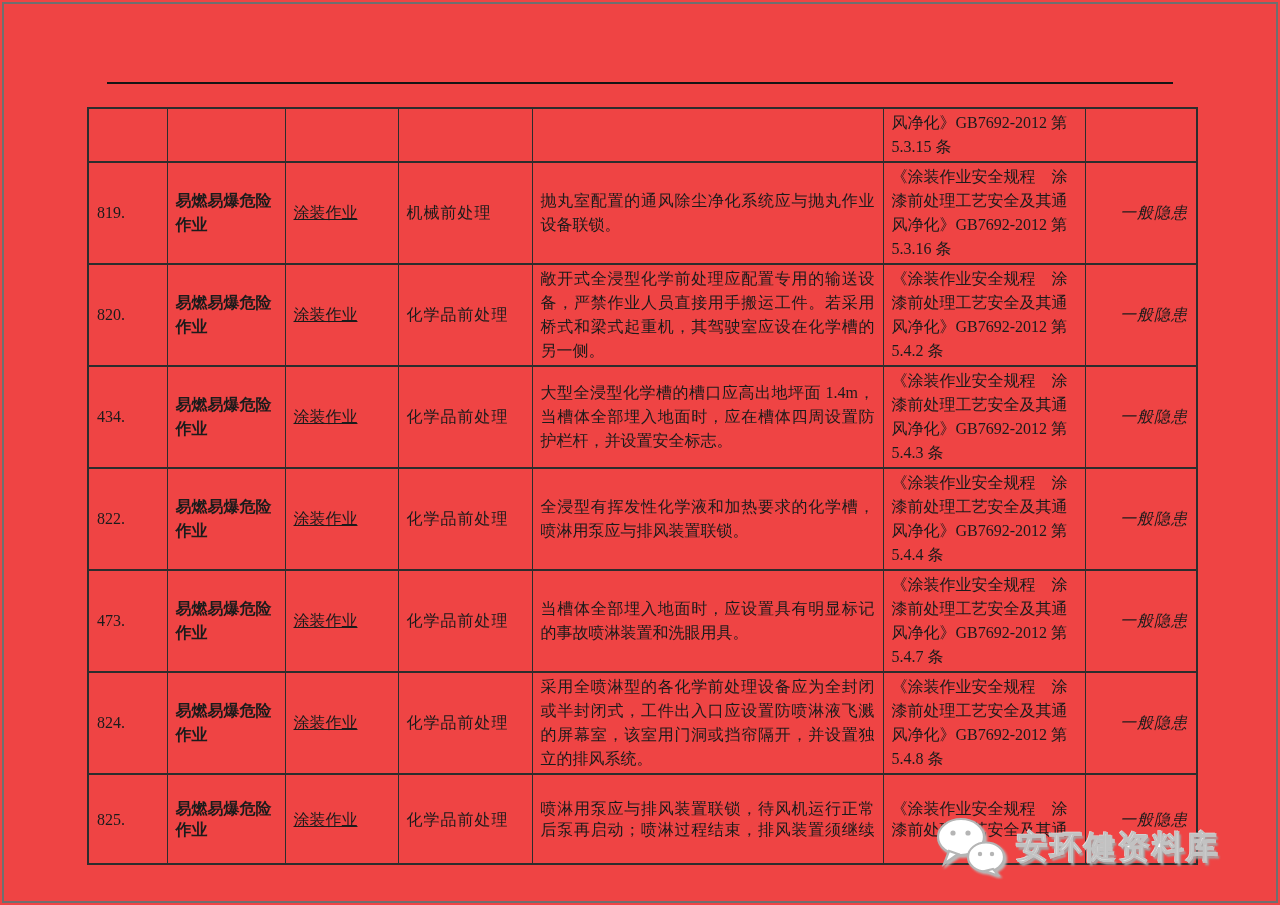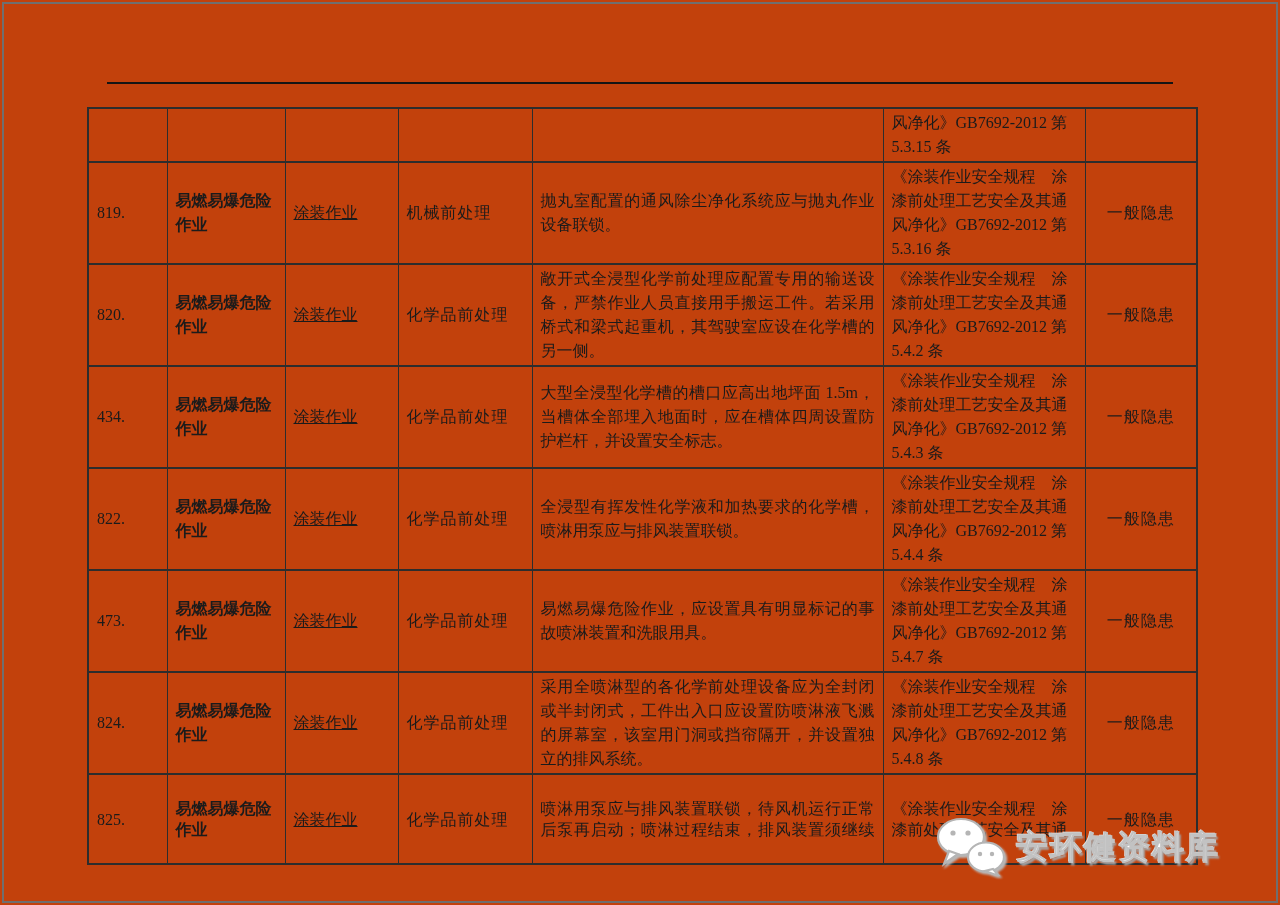--- a/index.html
+++ b/index.html
@@ -1,32 +1,32 @@
 <!DOCTYPE html>
 <html><head>
 <meta charset="utf-8">
 <style>
   html,body{margin:0;padding:0;background:#e8e8e8;}
-  .page{position:relative;width:1280px;height:905px;background:#c2410c;overflow:hidden;
+  .page{position:relative;width:1280px;height:905px;background:#ef4444;overflow:hidden;
         font-family:"Liberation Serif","DejaVu Serif",serif;color:#1b1b1b;}
   .frame{position:absolute;left:2px;top:2px;right:2px;bottom:2px;border:2px solid #6f6f6f;pointer-events:none;}
   .top-rule{position:absolute;left:107px;top:82px;width:1066px;height:2px;background:#151515;}
   table.doc{position:absolute;left:87px;top:107px;width:1110px;table-layout:fixed;
             border-collapse:collapse;font-size:16px;}
   table.doc{border:2px solid #2d2d2d;}
   .doc tr{border-top:2px solid #2d2d2d;border-bottom:2px solid #2d2d2d;}
   .doc td{border:1px solid #2d2d2d;vertical-align:middle;padding:2px 8px;line-height:24px;
           overflow:hidden;}
   .c-no{padding:2px 2px;}
   .c-cat{padding:2px 8px;font-weight:bold;}
   .c-act{padding:2px 8px;text-decoration:underline;}
   .c-proc{padding:2px 8px;letter-spacing:1px;margin-top:43px;}
   .c-desc{text-align:justify;padding:2px 6px;}
   .c-ref{white-space:pre-line;padding:2px 6px;}
-  .c-level{text-align:center;letter-spacing:1px;}
+  .c-level{text-align:right;letter-spacing:1px;font-style:italic;}
   tr.row-clipped td{line-height:21px;}
   .clip{max-height:42px;overflow:hidden;}
   .watermark{position:absolute;left:934px;top:816px;display:flex;align-items:center;gap:8px;}
   .wm-icon{filter:drop-shadow(2px 2px 1px #b9b9b9);}
   .wm-text{font-size:32px;font-weight:bold;letter-spacing:2px;color:#fdfdfd;
            -webkit-text-stroke:1px #c2c2c2;
            text-shadow:2px 3px 2px #a5a5a5,-1px -1px 0 #e3e3e3;}
 </style>
 </head>
 <body>
@@ -81,21 +81,21 @@
 风净化》GB7692-2012 第
 5.4.2 条</td>
         <td class="c-level">一般隐患</td>
       </tr>
 
       <tr style="height:97px">
         <td class="c-no">434.</td>
         <td class="c-cat">易燃易爆危险作业</td>
         <td class="c-act">涂装作业</td>
         <td class="c-proc">化学品前处理</td>
-        <td class="c-desc">大型全浸型化学槽的槽口应高出地坪面 1.5m，当槽体全部埋入地面时，应在槽体四周设置防护栏杆，并设置安全标志。</td>
+        <td class="c-desc">大型全浸型化学槽的槽口应高出地坪面 1.4m，当槽体全部埋入地面时，应在槽体四周设置防护栏杆，并设置安全标志。</td>
         <td class="c-ref">《涂装作业安全规程　涂
 漆前处理工艺安全及其通
 风净化》GB7692-2012 第
 5.4.3 条</td>
         <td class="c-level">一般隐患</td>
       </tr>
 
       <tr style="height:96px">
         <td class="c-no">822.</td>
         <td class="c-cat">易燃易爆危险作业</td>
@@ -107,21 +107,21 @@
 风净化》GB7692-2012 第
 5.4.4 条</td>
         <td class="c-level">一般隐患</td>
       </tr>
 
       <tr style="height:97px">
         <td class="c-no">473.</td>
         <td class="c-cat">易燃易爆危险作业</td>
         <td class="c-act">涂装作业</td>
         <td class="c-proc">化学品前处理</td>
-        <td class="c-desc">易燃易爆危险作业，应设置具有明显标记的事故喷淋装置和洗眼用具。</td>
+        <td class="c-desc">当槽体全部埋入地面时，应设置具有明显标记的事故喷淋装置和洗眼用具。</td>
         <td class="c-ref">《涂装作业安全规程　涂
 漆前处理工艺安全及其通
 风净化》GB7692-2012 第
 5.4.7 条</td>
         <td class="c-level">一般隐患</td>
       </tr>
 
       <tr style="height:96px">
         <td class="c-no">824.</td>
         <td class="c-cat">易燃易爆危险作业</td>

